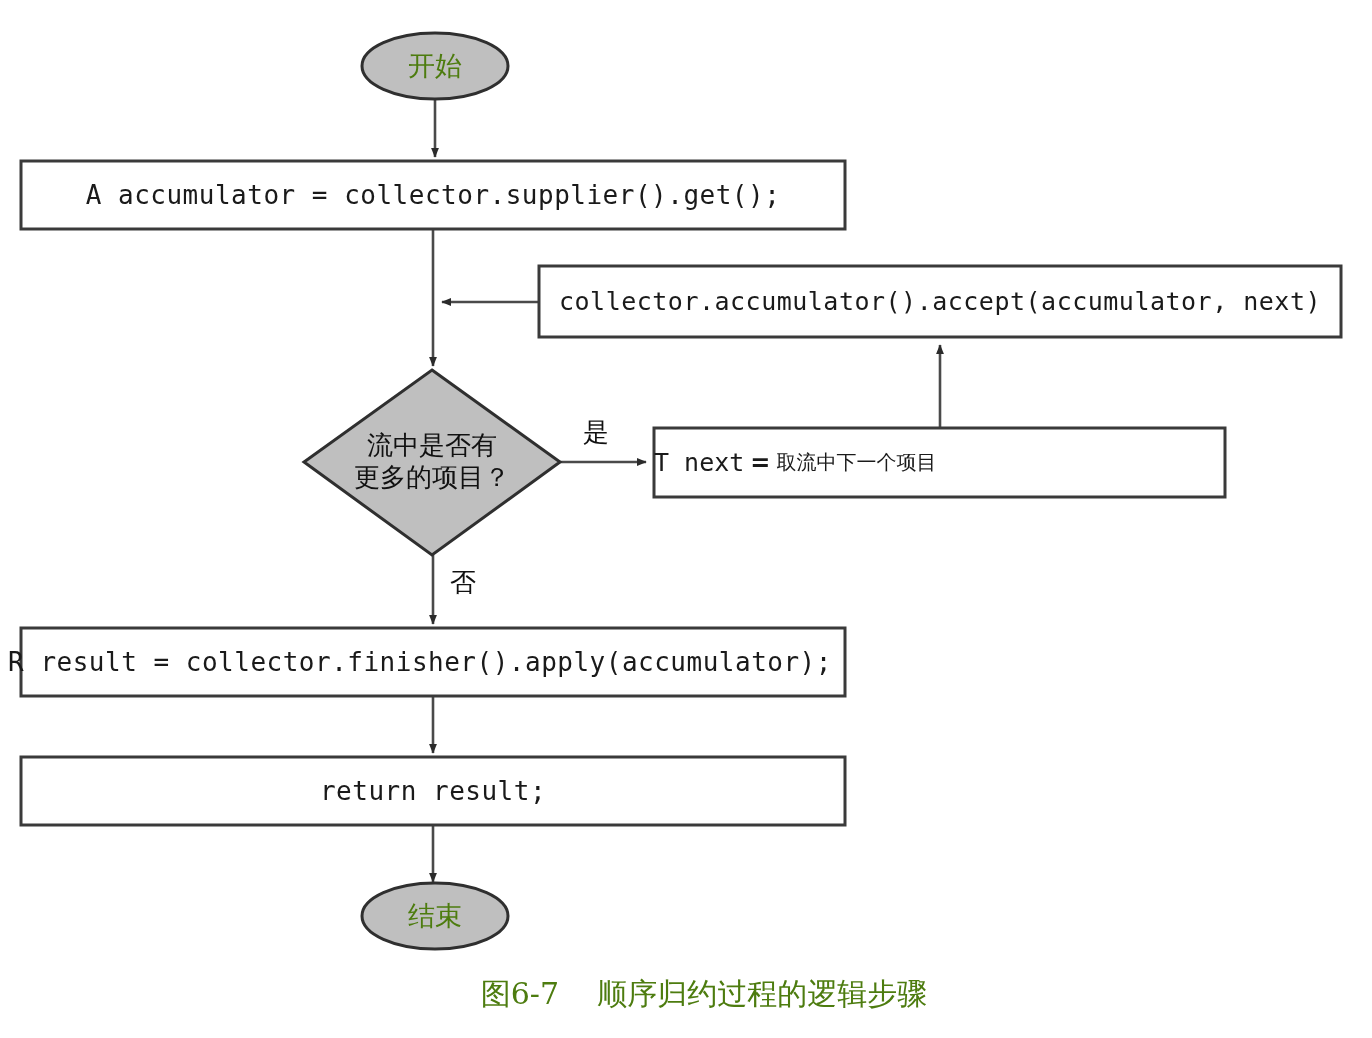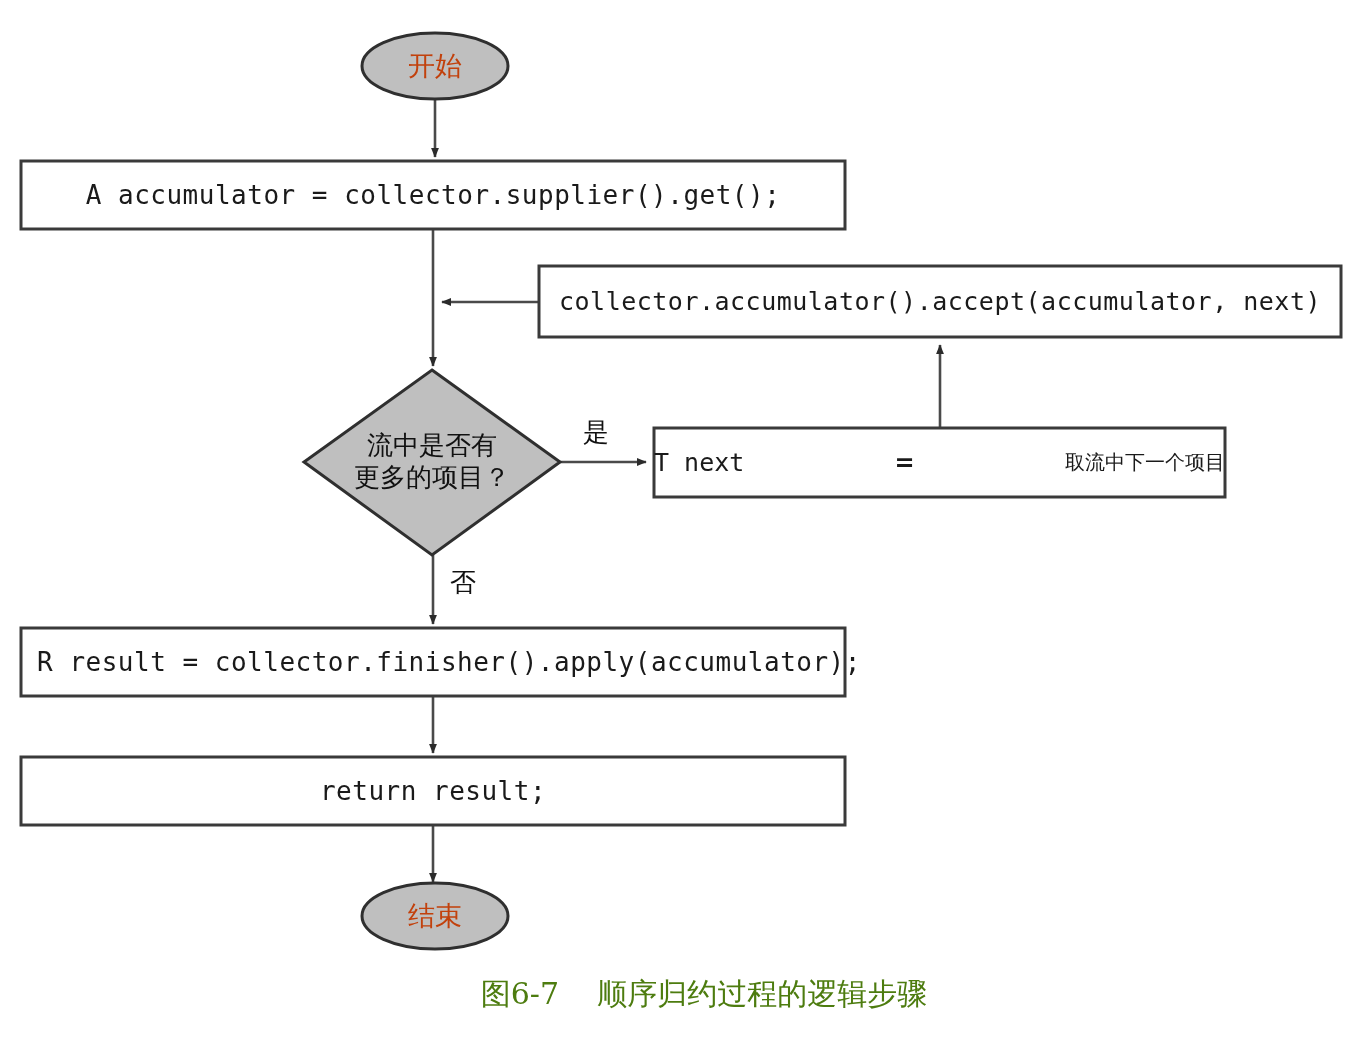--- a/index.html
+++ b/index.html
@@ -33,39 +33,39 @@
     white-space: pre;
   }
   .mono {
     font-family: "DejaVu Sans Mono", "Liberation Mono", monospace;
     font-size: 26px;
     letter-spacing: 0.5px;
   }
   .terminal-label {
     font-family: "DejaVu Sans", "Liberation Sans", sans-serif;
     font-size: 27px;
-    color: #c2410c;
+    color: #4d7c0f;
   }
   .diamond-label {
     font-family: "DejaVu Sans", "Liberation Sans", sans-serif;
     font-size: 26px;
     line-height: 1.22;
     color: #111111;
   }
   .branch-label {
     position: absolute;
     font-family: "DejaVu Sans", "Liberation Sans", sans-serif;
     font-size: 26px;
     color: #111111;
   }
   .mixed-label {
     position: absolute;
     display: flex;
     align-items: center;
-    justify-content: space-between;
+    justify-content: flex-start;
     white-space: pre;
     color: #1a1a1a;
   }
   .mixed-label .code {
     font-family: "DejaVu Sans Mono", "Liberation Mono", monospace;
     font-size: 25px;
   }
   .mixed-label .han {
     font-family: "DejaVu Sans", "Liberation Sans", sans-serif;
     font-size: 20px;
@@ -146,21 +146,21 @@
     <div class="diamond-label">流中是否有</div>
     <div class="diamond-label">更多的项目？</div>
   </div>
 
   <div class="mixed-label" style="left:654px; top:428px; width:571px; height:69px;">
     <span class="code">T next</span>
     <span class="eqs">=</span>
     <span class="han">取流中下一个项目</span>
   </div>
 
-  <div class="node-text mono" style="left:37px; top:628px; width:824px; height:68px;">R result = collector.finisher().apply(accumulator);</div>
+  <div class="node-text mono" style="left:8px; top:628px; width:824px; height:68px;">R result = collector.finisher().apply(accumulator);</div>
 
   <div class="node-text terminal-label" style="left:362px; top:883px; width:146px; height:66px;">结束</div>
 
   <div class="node-text mono" style="left:21px; top:757px; width:824px; height:68px;">return result;</div>
 
   <div class="branch-label" style="left:583px; top:415px;">是</div>
 
   <div class="branch-label" style="left:450px; top:565px;">否</div>
 
   <div id="figure-caption">图6-7    顺序归约过程的逻辑步骤</div>

